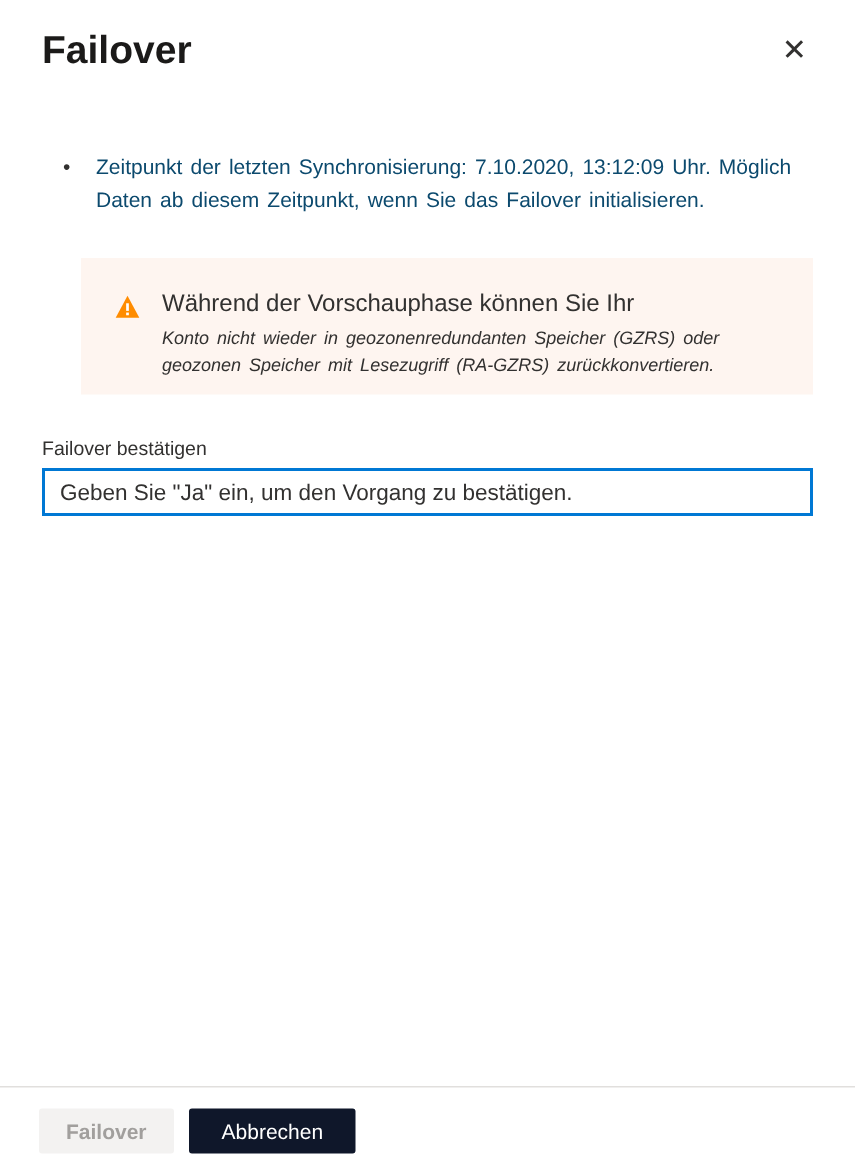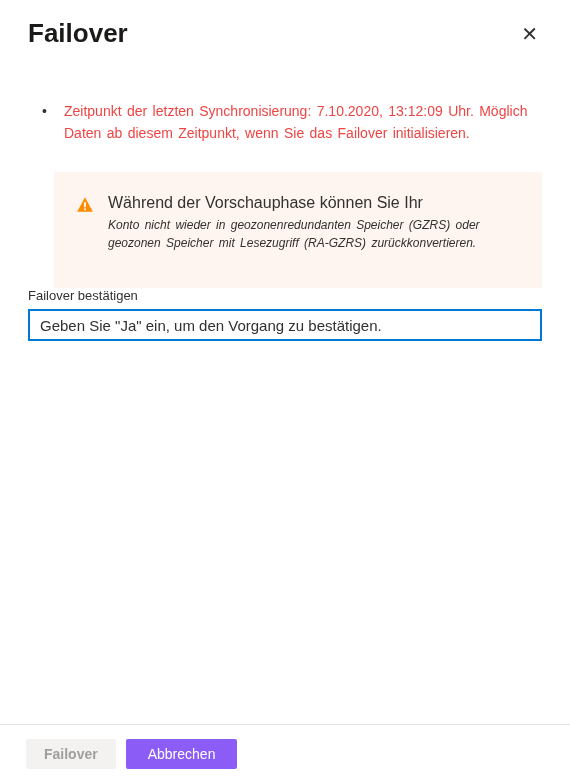--- a/index.html
+++ b/index.html
@@ -47,35 +47,35 @@
     }
     .bullet-list {
       list-style: none;
       padding-left: 14px;
     }
     .bullet-list li {
       position: relative;
       padding-left: 22px;
       font-size: 14px;
       line-height: 1.55;
-      color: #ef4444;
+      color: #0c4a6e;
       margin-bottom: 18px;
       word-spacing: 1.5px;
     }
     .bullet-list li::before {
       content: "•";
       position: absolute;
       left: 0;
       top: 0;
       font-size: 14px;
       color: #323130;
     }
     .warning-box {
       background: #FEF5F0;
-      padding: 22px 22px 36px 22px;
+      padding: 22px 22px 11px 22px;
       margin-top: 28px;
       margin-left: 26px;
       display: flex;
       gap: 14px;
       align-items: flex-start;
     }
     .warning-icon {
       flex-shrink: 0;
       width: 18px;
       height: 18px;
@@ -88,20 +88,21 @@
       margin-bottom: 4px;
     }
     .warning-text-body {
       font-size: 12px;
       color: #323130;
       line-height: 1.5;
       word-spacing: 2px;
       font-style: italic;
     }
     .confirm-section {
+      margin-top: 28px;
     }
     .confirm-label {
       font-size: 13px;
       color: #323130;
       margin-bottom: 6px;
       display: block;
     }
     .confirm-input {
       width: 100%;
       border: 2px solid #0078d4;
@@ -135,21 +136,21 @@
       border-radius: 2px;
       min-height: 30px;
     }
     .btn-disabled {
       background: #f3f2f1;
       color: #a19f9d;
       font-weight: 600;
       cursor: not-allowed;
     }
     .btn-primary {
-      background: #8b5cf6;
+      background: #0f172a;
       color: #fff;
       padding: 6px 22px;
     }
   </style>
 </head>
 <body>
 
 <div class="header">
   <h1 class="title">Failover</h1>
   <button class="close-btn">

